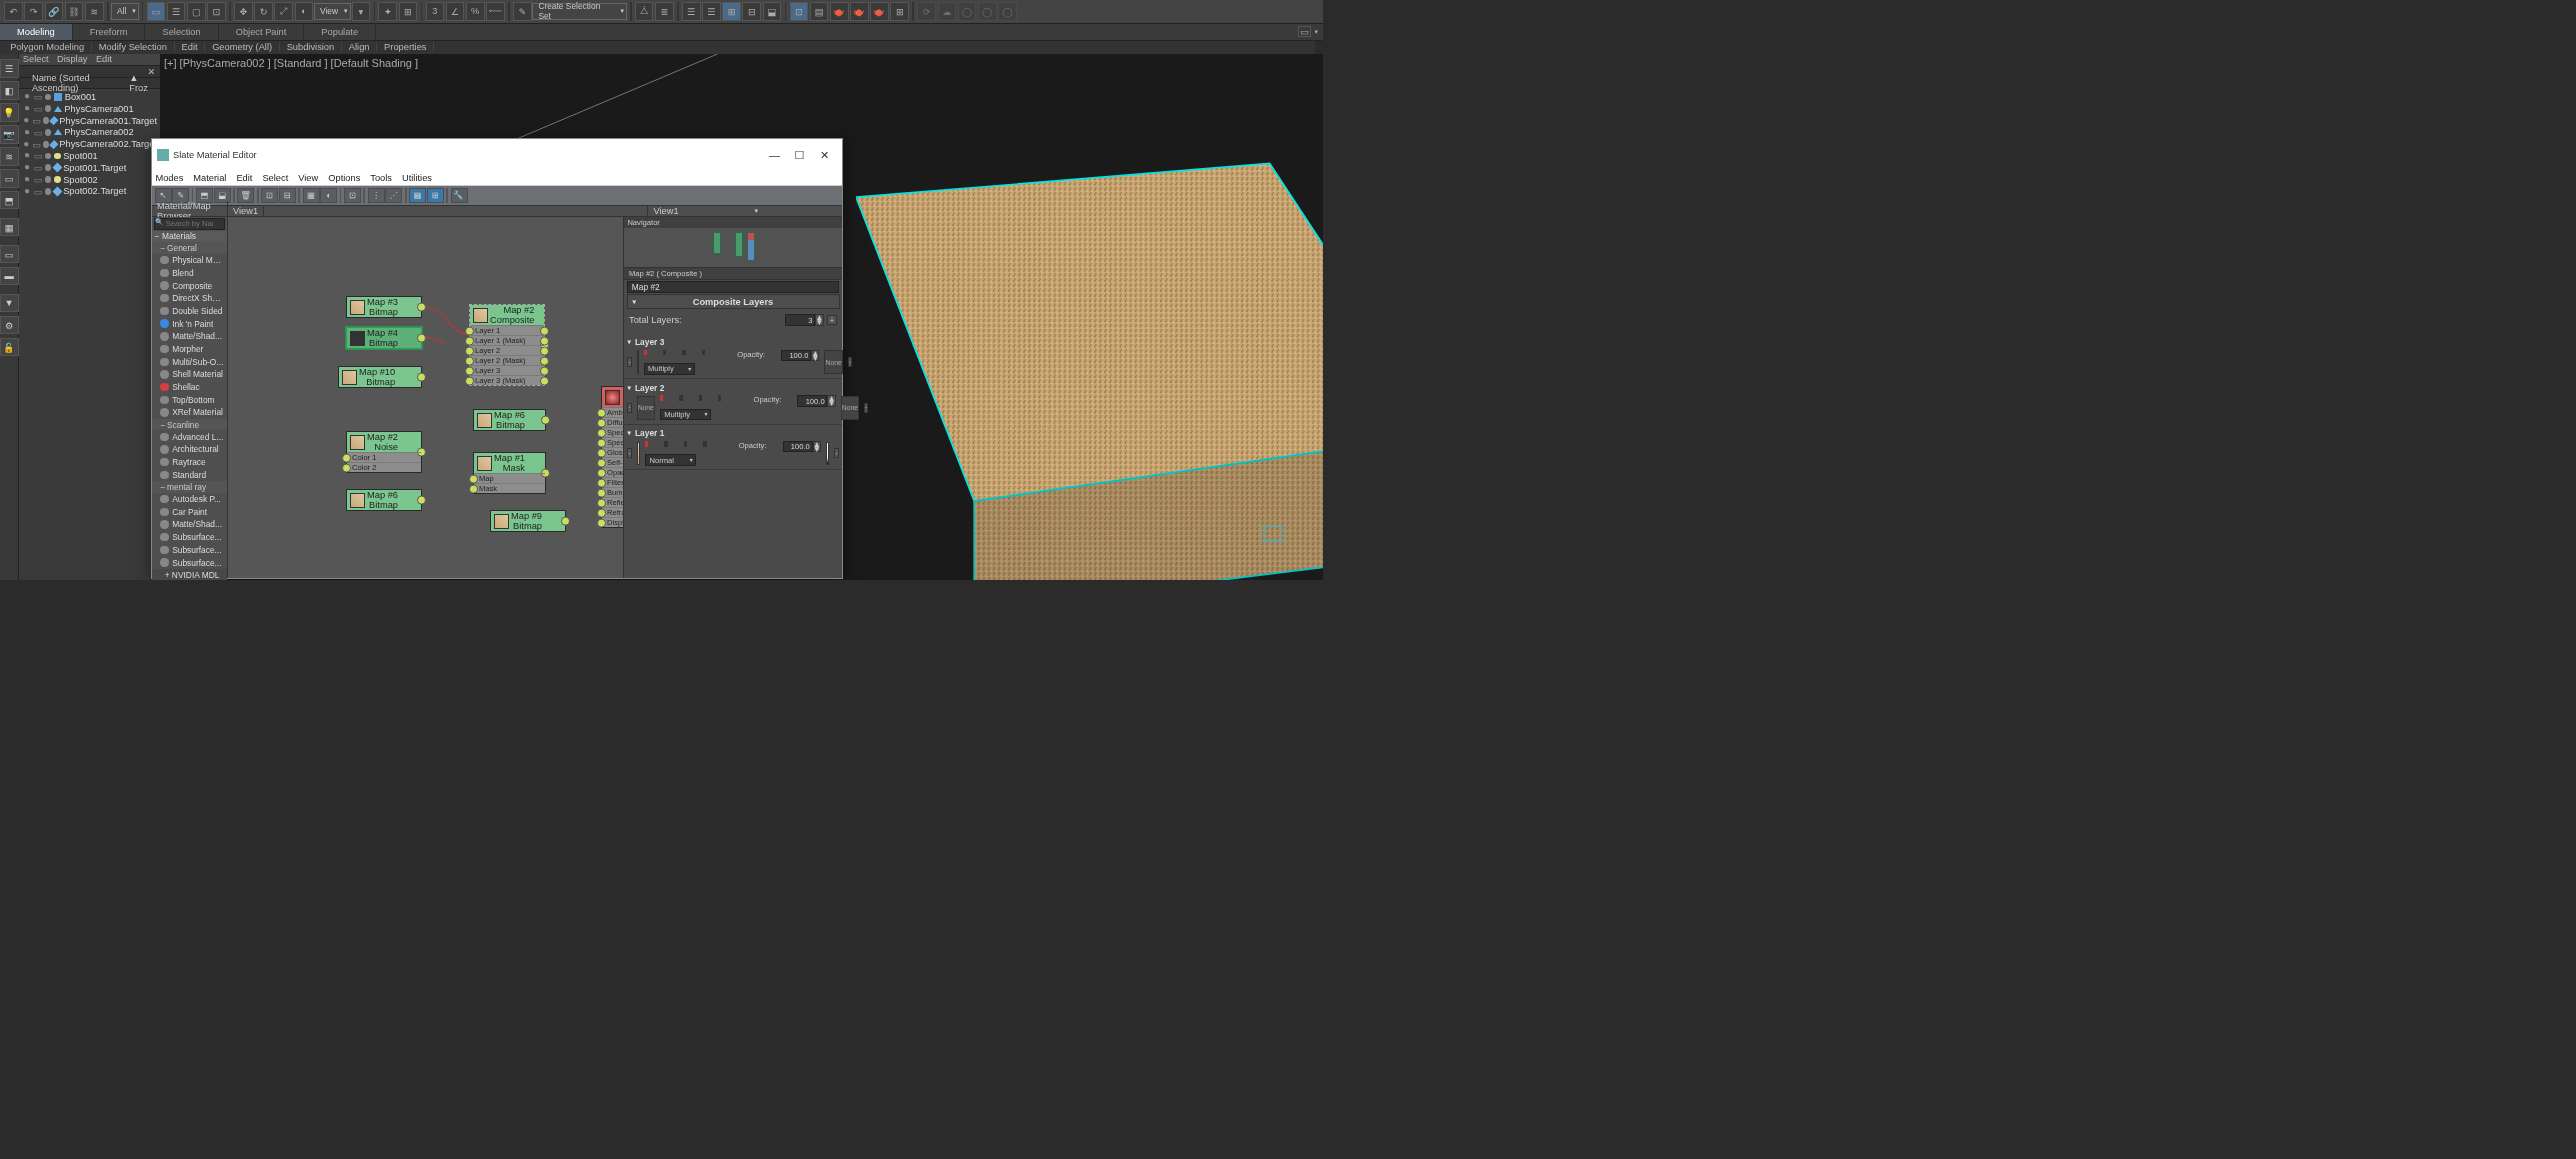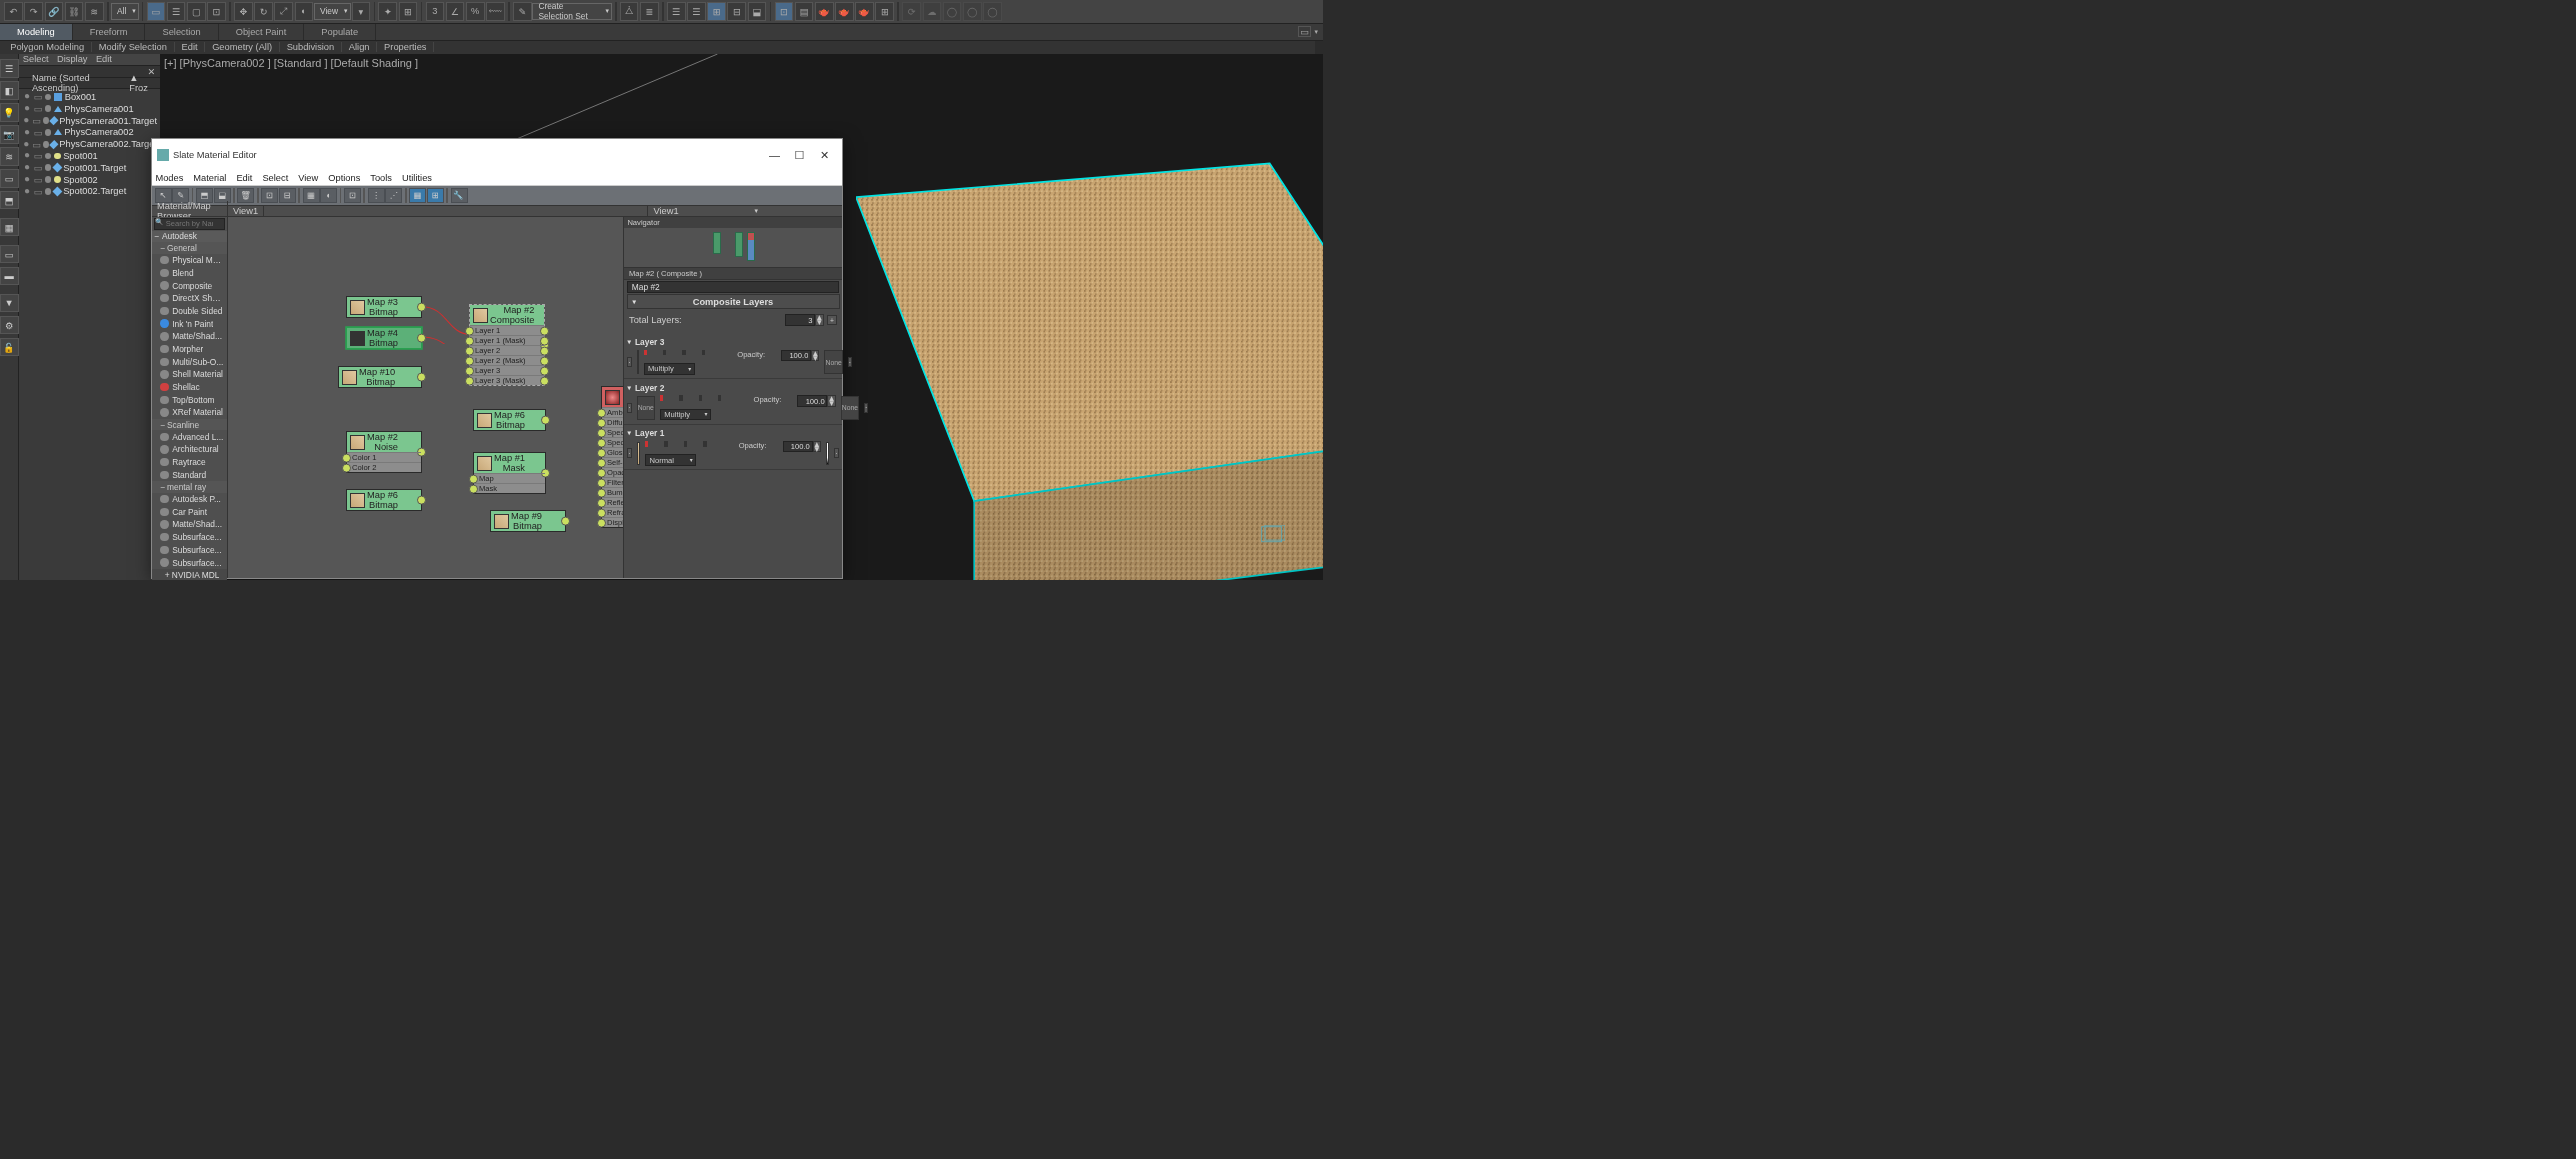--- a/index.html
+++ b/index.html
@@ -165,21 +165,21 @@
   <div class="tb-sep"></div>
   <div class="tb-btn">✦</div>
   <div class="tb-btn">⊞</div>
   <div class="tb-sep"></div>
   <div class="tb-btn">3</div>
   <div class="tb-btn">∠</div>
   <div class="tb-btn">%</div>
   <div class="tb-btn">⬳</div>
   <div class="tb-sep"></div>
   <div class="tb-btn">✎</div>
-  <div class="tb-dd" style="width:80px">Create Selection Set</div>
+  <div class="tb-dd" style="width:95px">Create Selection Set</div>
   <div class="tb-sep"></div>
   <div class="tb-btn">⧊</div>
   <div class="tb-btn">≣</div>
   <div class="tb-sep"></div>
   <div class="tb-btn">☰</div>
   <div class="tb-btn">☰</div>
   <div class="tb-btn on">⊞</div>
   <div class="tb-btn">⊟</div>
   <div class="tb-btn">⬓</div>
   <div class="tb-sep"></div>
@@ -395,21 +395,21 @@
     <div class="sme-tab">View1</div>
     <div class="sme-tab right">View1</div>
   </div>
 
   <div class="sme-body">
 
     <div class="sme-browser">
       <div class="sme-search">
         <input placeholder="Search by Name ..." style="">
       </div>
-      <div class="sme-cat">Autodesk</div>
+      <div class="sme-cat">Materials</div>
       <div class="sme-sub">General</div>
       <div id="br-general">
           <div class="sme-item">
             <span class="sw "></span>
             <span>Physical  Ma...</span>
           </div>
           <div class="sme-item">
             <span class="sw "></span>
             <span>Blend</span>
           </div>

